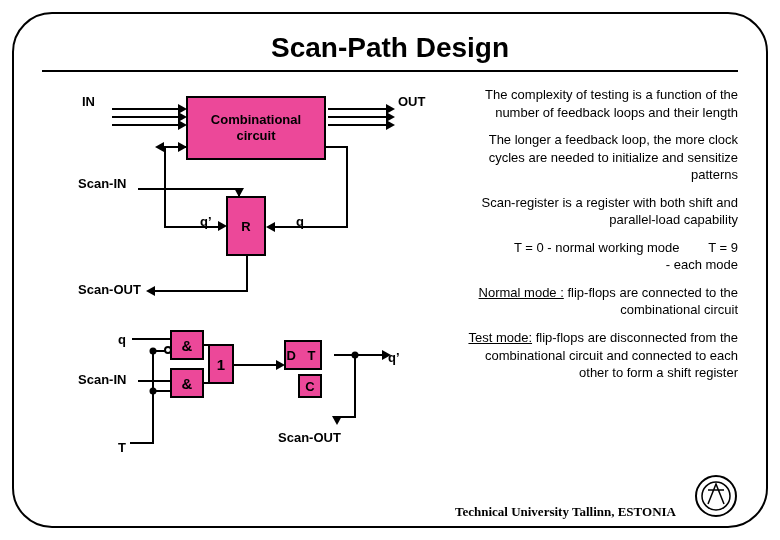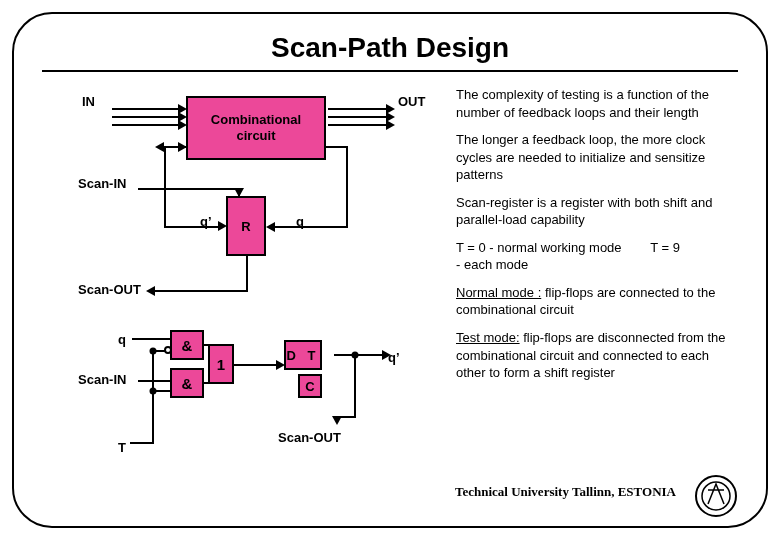--- a/index.html
+++ b/index.html
@@ -28,26 +28,26 @@
   .title-rule {
     border: none;
     border-top: 2px solid #000;
     margin: 6px 0 14px;
   }
   .content {
     display: flex;
     gap: 18px;
   }
   .diagrams { width: 360px; position: relative; margin-left: 36px; }
-  .notes { flex: 1; font-size: 13px; line-height: 1.35; }
+  .notes { flex: 1; font-size: 13px; line-height: 1.35; text-align: right; }
   .notes p { margin: 0 0 10px; }
   .notes .underline { text-decoration: underline; }
   .footer {
     position: absolute;
-    bottom: 26px;
+    bottom: 6px;
     right: 90px;
     font-family: "Times New Roman", serif;
     font-weight: bold;
     font-size: 13px;
     margin-top: 42px;
   }
   .seal {
     position: absolute;
     bottom: 8px;
     right: 28px;

